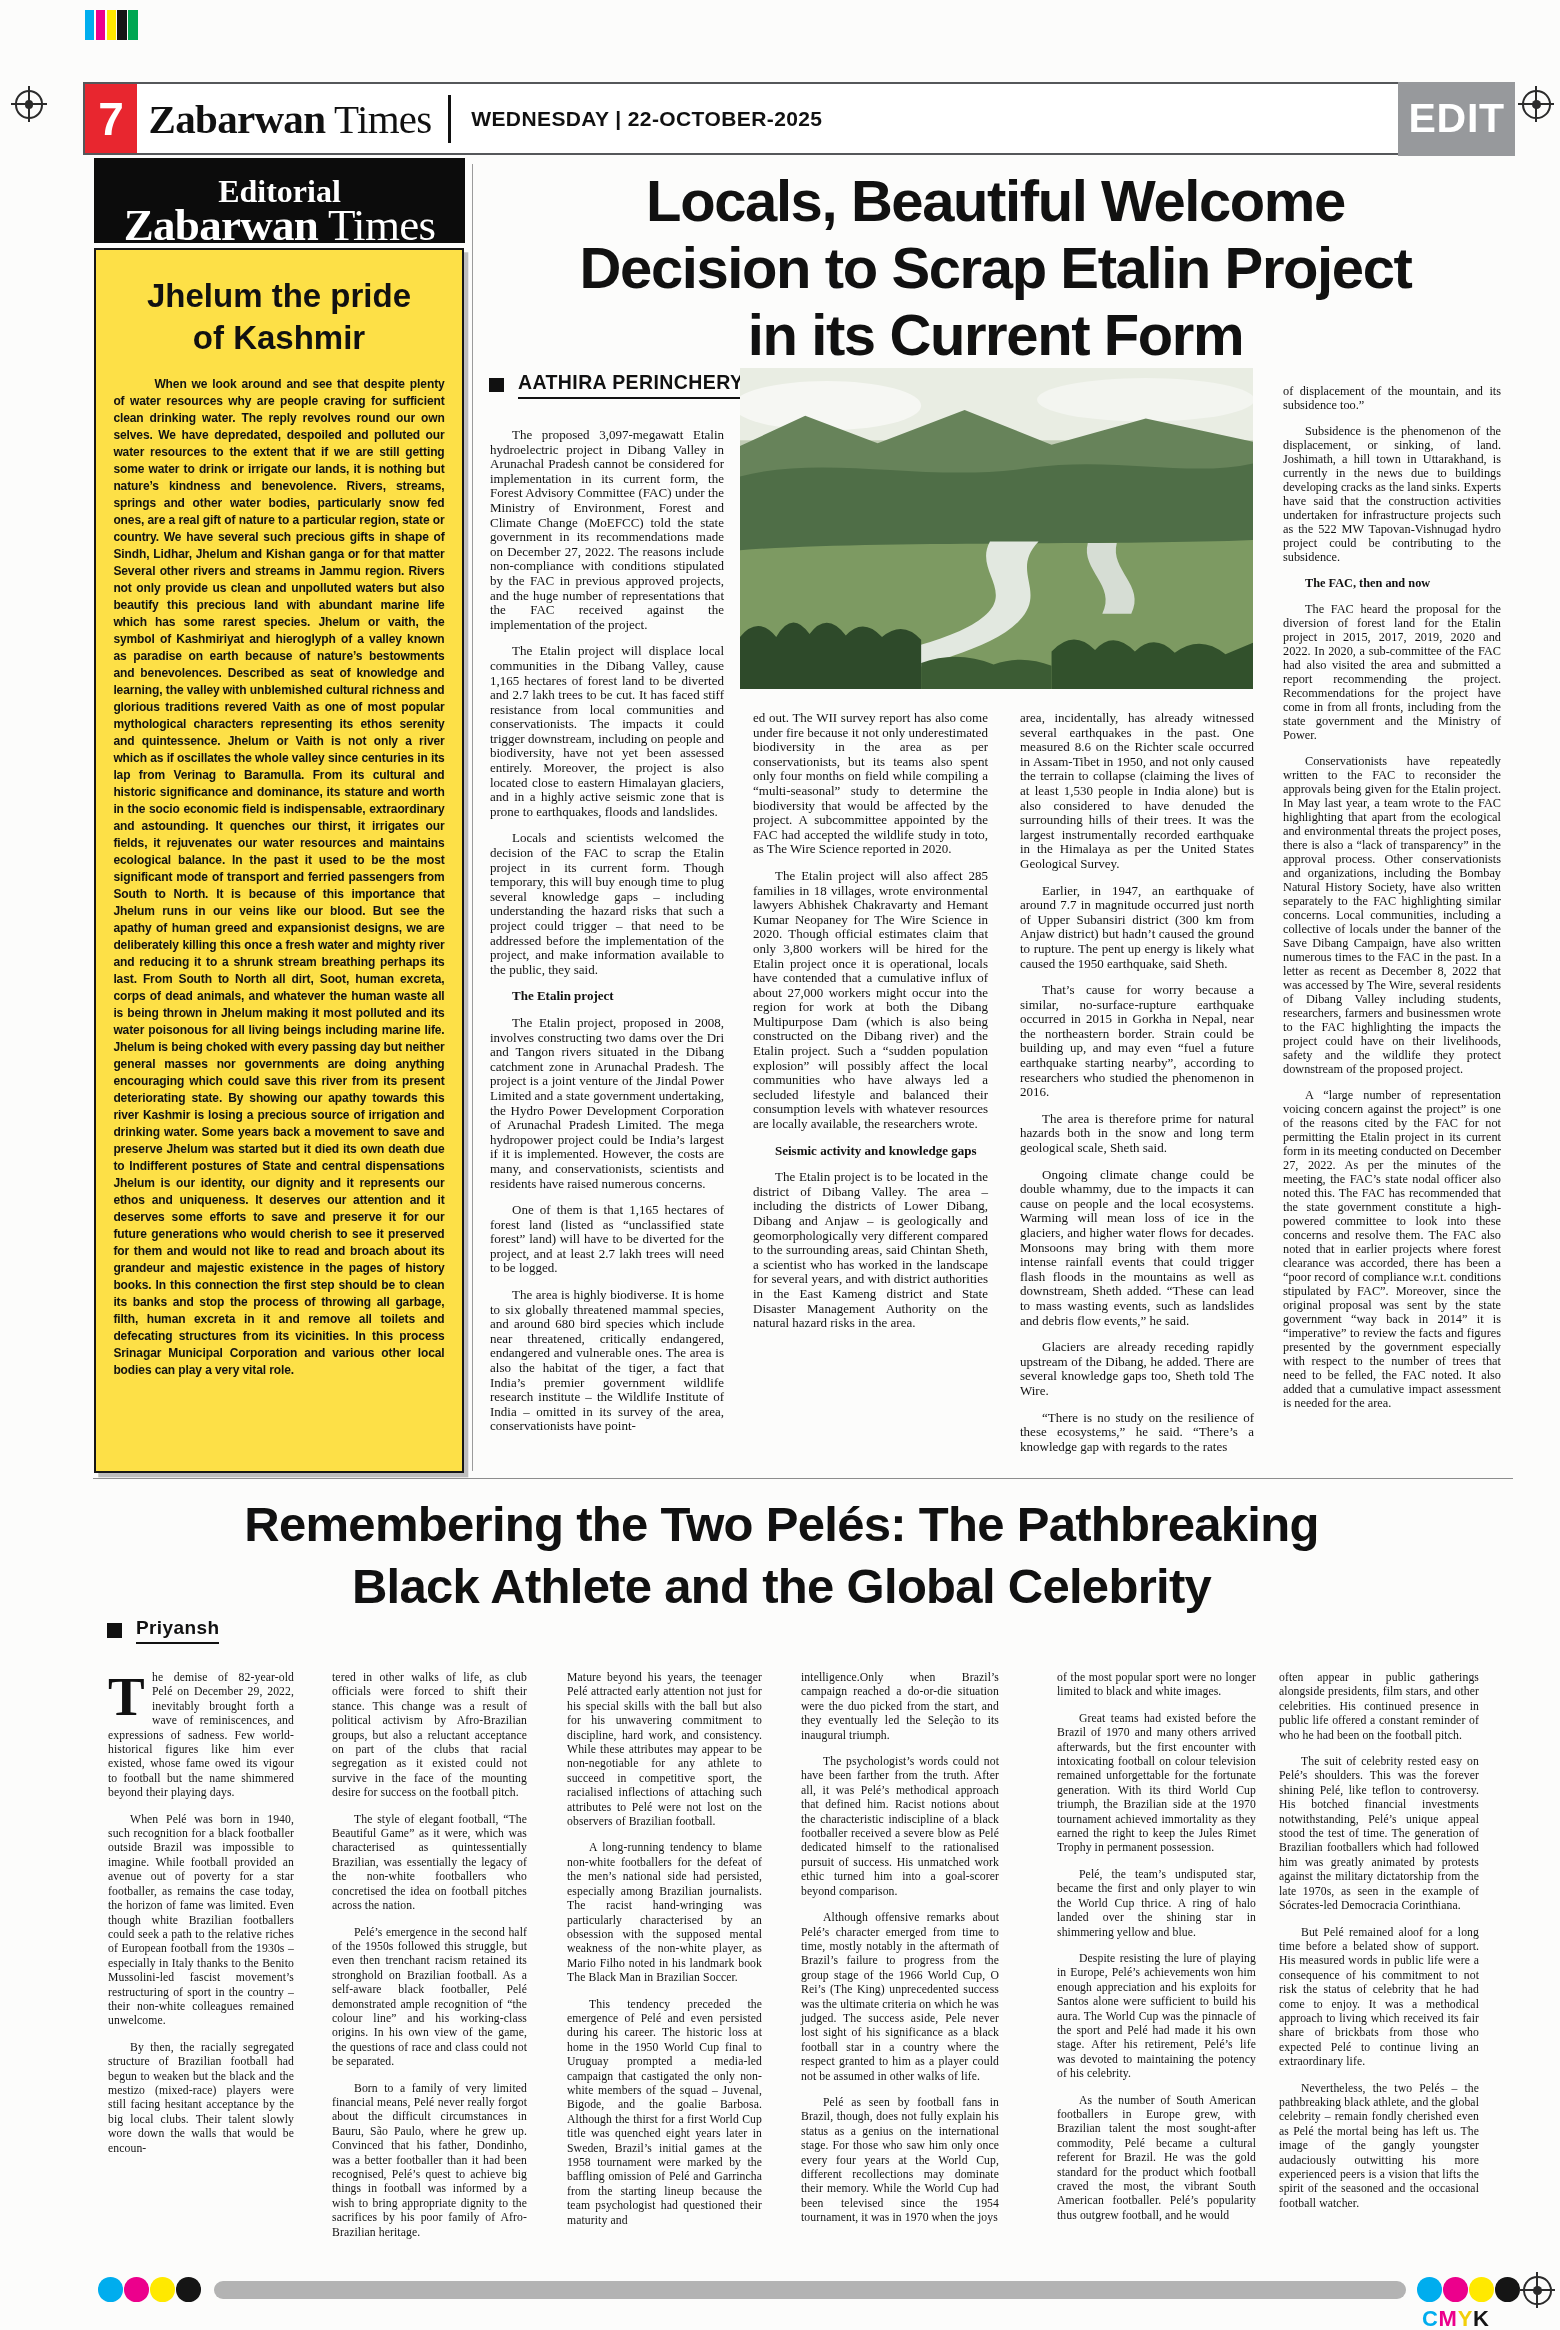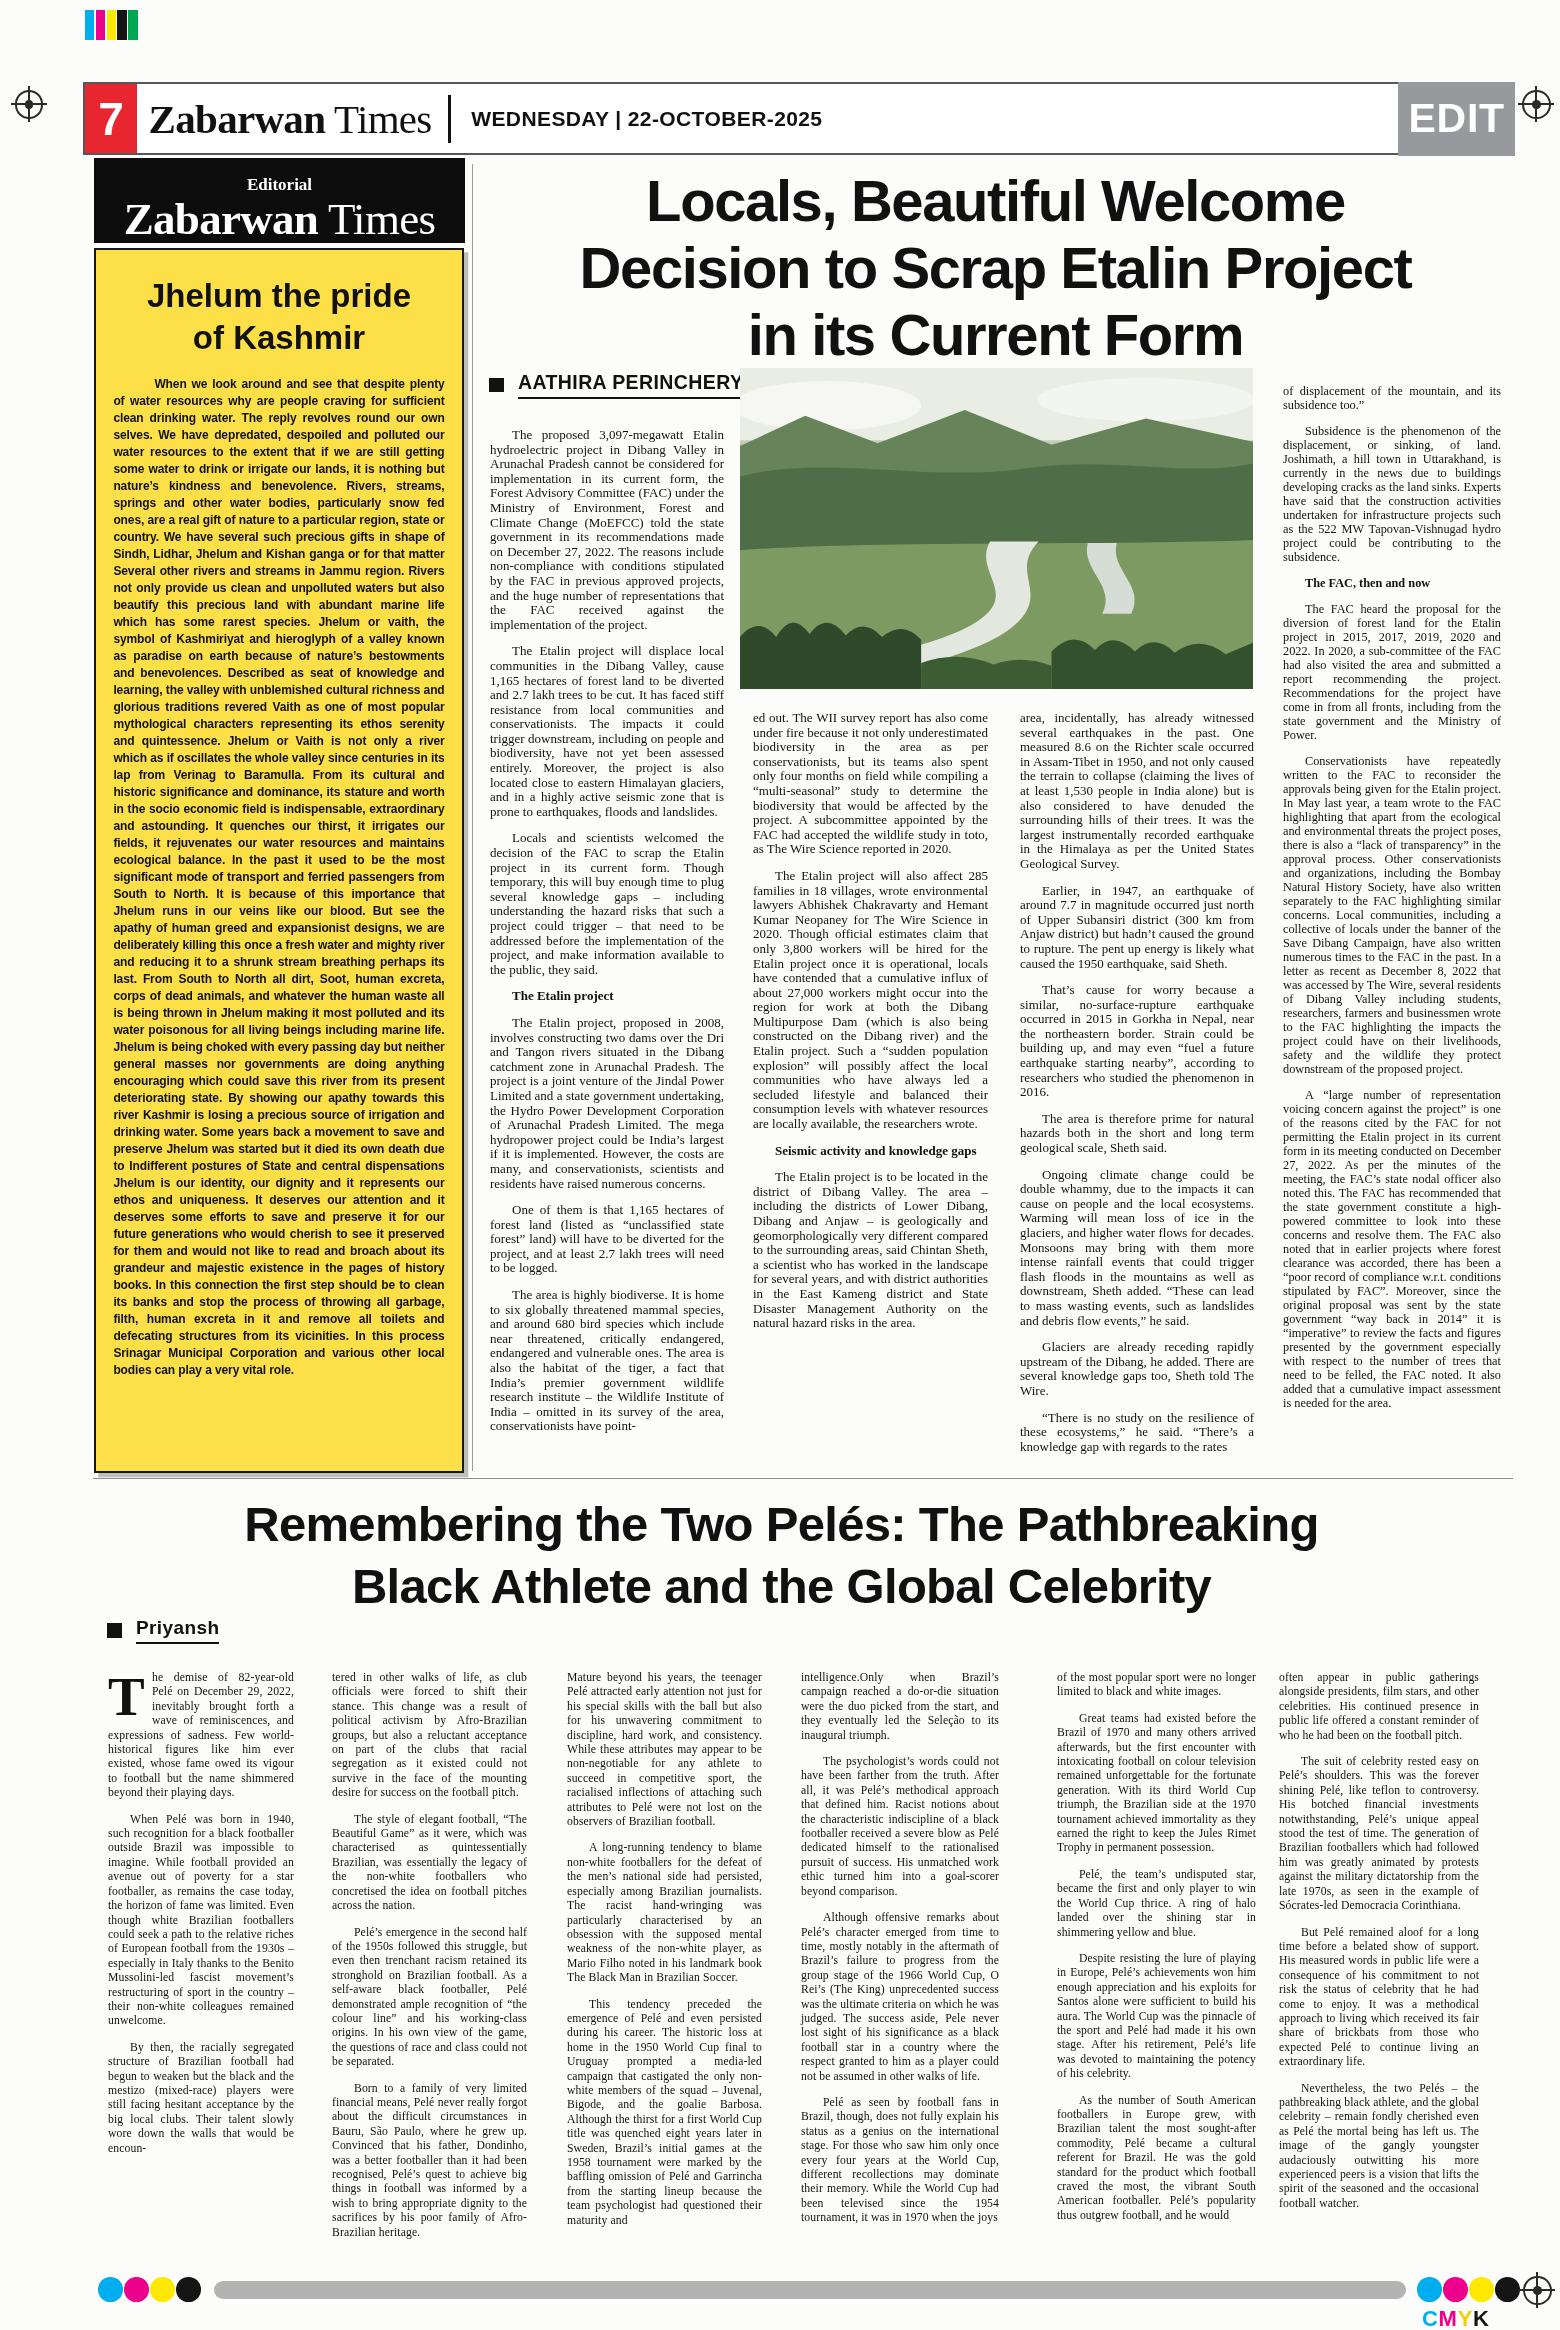--- a/index.html
+++ b/index.html
@@ -16,21 +16,21 @@
   
   #header{position:absolute;left:83px;top:82px;width:1428px;height:69px;border:2.2px solid #55575a;background:#fff;display:flex;align-items:center;}
   #pagenum{width:52px;height:69px;background:#e8262f;color:#fff;font-weight:bold;font-size:46px;display:flex;align-items:center;justify-content:center;flex:0 0 52px;}
   #masthead{font-family:"Liberation Serif",serif;font-size:41px;margin-left:11.6px;white-space:nowrap;letter-spacing:-0.7px;}
   #masthead b{font-weight:bold;}
   #head-vbar{width:3.6px;height:48px;background:#111;margin:0 20px 0 16px;flex:0 0 3.6px;}
   #dateline{font-size:21px;font-weight:bold;letter-spacing:0.4px;}
   #editbox{position:absolute;right:-2.2px;top:-2.2px;width:117px;height:74px;background:#97999c;color:#fff;display:flex;align-items:center;justify-content:center;font-size:41px;font-weight:bold;letter-spacing:0.7px;}
   
   #ed-brandbox{position:absolute;left:94px;top:158px;width:371px;height:85px;background:#0c0c0c;color:#fff;text-align:center;}
-  #ed-kicker{font-family:"Liberation Serif",serif;font-weight:bold;font-size:17px;line-height:26px;margin-top:14px;}
+  #ed-kicker{font-family:"Liberation Serif",serif;font-weight:bold;font-size:32px;line-height:26px;margin-top:20px;}
   #ed-brand{font-family:"Liberation Serif",serif;font-size:45px;line-height:48px;margin-top:-2.9px;letter-spacing:-0.7px;}
   #ed-box{position:absolute;left:94px;top:248px;width:366px;height:1221px;border:2.2px solid #161616;background:#fde047;box-shadow:4.3px 4.3px 0 #bdbdbd;overflow:hidden;}
   #ed-title{margin-top:24.6px;text-align:center;font-weight:bold;font-size:33px;line-height:42px;}
   #ed-body{margin:17.4px 17.4px 0 17.4px;font-size:12px;line-height:17px;font-weight:bold;text-align:justify;text-indent:41px;letter-spacing:-0.1px;}
   #vrule-main{position:absolute;left:472px;top:164px;width:1.4px;height:1307px;background:#9b9b9b;}
   
   #headline1{position:absolute;left:478px;top:167px;width:1035px;text-align:center;font-weight:800;font-size:58px;line-height:67px;letter-spacing:-1.4px;}
   .byline{position:absolute;display:flex;align-items:center;font-size:19.5px;font-weight:bold;}
   .byline .sq{width:14.5px;height:14.5px;background:#111;margin-right:14.5px;}
   .byline .nm{border-bottom:2.2px solid #111;padding-bottom:2.9px;letter-spacing:0.4px;}
@@ -142,21 +142,21 @@
 <div class="col" id="m-col2">
     <p class="noind">ed out. The WII survey report has also come under fire because it not only underestimated biodiversity in the area as per conservationists, but its teams also spent only four months on field while compiling a “multi-seasonal” study to determine the biodiversity that would be affected by the project. A subcommittee appointed by the FAC had accepted the wildlife study in toto, as The Wire Science reported in 2020.</p>
     <p>The Etalin project will also affect 285 families in 18 villages, wrote environmental lawyers Abhishek Chakravarty and Hemant Kumar Neopaney for The Wire Science in 2020. Though official estimates claim that only 3,800 workers will be hired for the Etalin project once it is operational, locals have contended that a cumulative influx of about 27,000 workers might occur into the region for work at both the Dibang Multipurpose Dam (which is also being constructed on the Dibang river) and the Etalin project. Such a “sudden population explosion” will possibly affect the local communities who have always led a secluded lifestyle and balanced their consumption levels with whatever resources are locally available, the researchers wrote.</p>
     <p class="sub">Seismic activity and knowledge gaps</p>
     <p>The Etalin project is to be located in the district of Dibang Valley. The area – including the districts of Lower Dibang, Dibang and Anjaw – is geologically and geomorphologically very different compared to the surrounding areas, said Chintan Sheth, a scientist who has worked in the landscape for several years, and with district authorities in the East Kameng district and State Disaster Management Authority on the natural hazard risks in the area.</p>
   </div>
 <div class="col" id="m-col3">
     <p class="noind">area, incidentally, has already witnessed several earthquakes in the past. One measured 8.6 on the Richter scale occurred in Assam-Tibet in 1950, and not only caused the terrain to collapse (claiming the lives of at least 1,530 people in India alone) but is also considered to have denuded the surrounding hills of their trees. It was the largest instrumentally recorded earthquake in the Himalaya as per the United States Geological Survey.</p>
     <p>Earlier, in 1947, an earthquake of around 7.7 in magnitude occurred just north of Upper Subansiri district (300 km from Anjaw district) but hadn’t caused the ground to rupture. The pent up energy is likely what caused the 1950 earthquake, said Sheth.</p>
     <p>That’s cause for worry because a similar, no-surface-rupture earthquake occurred in 2015 in Gorkha in Nepal, near the northeastern border. Strain could be building up, and may even “fuel a future earthquake starting nearby”, according to researchers who studied the phenomenon in 2016.</p>
-    <p>The area is therefore prime for natural hazards both in the short and long term geological scale, Sheth said.</p>
+    <p>The area is therefore prime for natural hazards both in the snow and long term geological scale, Sheth said.</p>
     <p>Ongoing climate change could be double whammy, due to the impacts it can cause on people and the local ecosystems. Warming will mean loss of ice in the glaciers, and higher water flows for decades. Monsoons may bring with them more intense rainfall events that could trigger flash floods in the mountains as well as downstream, Sheth added. “These can lead to mass wasting events, such as landslides and debris flow events,” he said.</p>
     <p>Glaciers are already receding rapidly upstream of the Dibang, he added. There are several knowledge gaps too, Sheth told The Wire.</p>
     <p>“There is no study on the resilience of these ecosystems,” he said. “There’s a knowledge gap with regards to the rates</p>
   </div>
 <div class="col" id="m-col4">
     <p class="noind">of displacement of the mountain, and its subsidence too.”</p>
     <p>Subsidence is the phenomenon of the displacement, or sinking, of land. Joshimath, a hill town in Uttarakhand, is currently in the news due to buildings developing cracks as the land sinks. Experts have said that the construction activities undertaken for infrastructure projects such as the 522 MW Tapovan-Vishnugad hydro project could be contributing to the subsidence.</p>
     <p class="sub">The FAC, then and now</p>
     <p>The FAC heard the proposal for the diversion of forest land for the Etalin project in 2015, 2017, 2019, 2020 and 2022. In 2020, a sub-committee of the FAC had also visited the area and submitted a report recommending the project. Recommendations for the project have come in from all fronts, including from the state government and the Ministry of Power.</p>
     <p>Conservationists have repeatedly written to the FAC to reconsider the approvals being given for the Etalin project. In May last year, a team wrote to the FAC highlighting that apart from the ecological and environmental threats the project poses, there is also a “lack of transparency” in the approval process. Other conservationists and organizations, including the Bombay Natural History Society, have also written separately to the FAC highlighting similar concerns. Local communities, including a collective of locals under the banner of the Save Dibang Campaign, have also written numerous times to the FAC in the past. In a letter as recent as December 8, 2022 that was accessed by The Wire, several residents of Dibang Valley including students, researchers, farmers and businessmen wrote to the FAC highlighting the impacts the project could have on their livelihoods, safety and the wildlife they protect downstream of the proposed project.</p>

